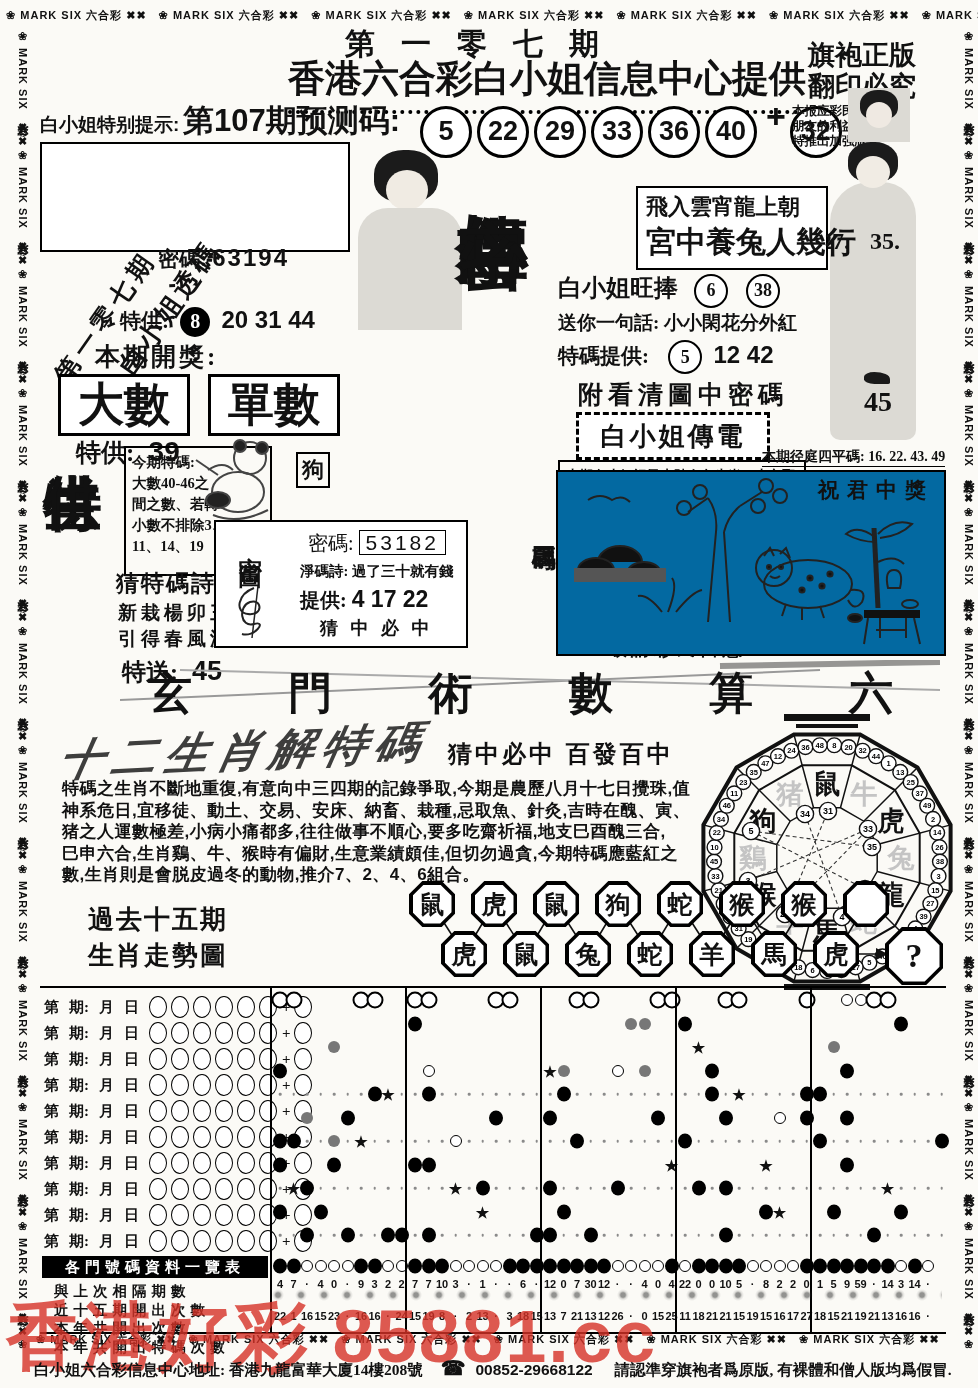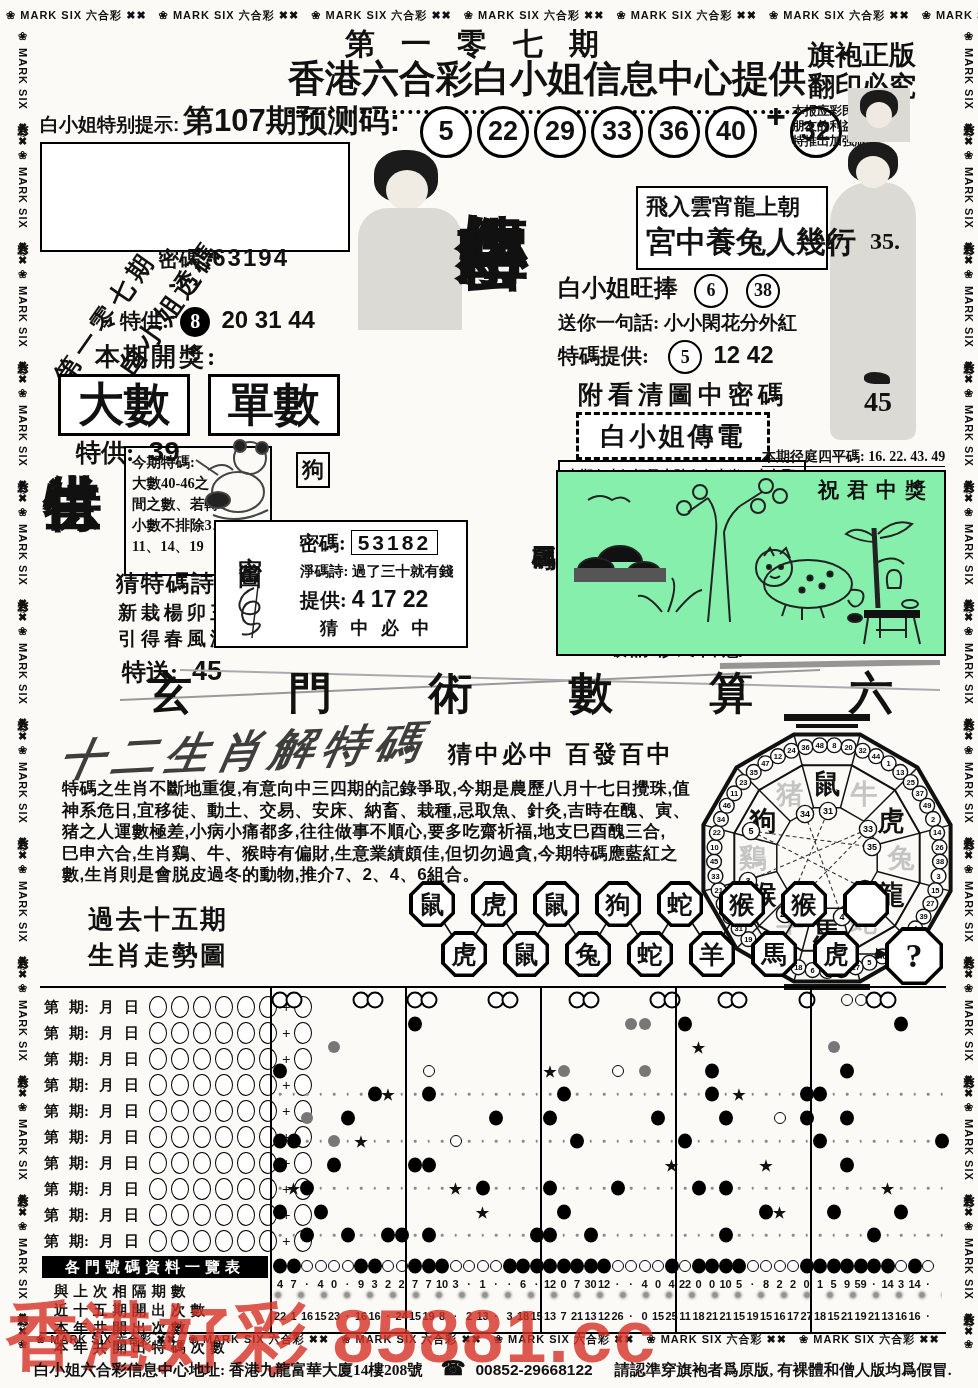--- a/index.html
+++ b/index.html
@@ -189,21 +189,21 @@
     <span>特送:</span>
     <span style="font-family:'Liberation Sans',sans-serif;font-size:27px;margin-left:8px;">45</span>
   </div>
 
   <div class="abs" style="left:214px;top:520px;width:250px;height:124px;border:2.5px solid #000;background:#fff;">
     <div class="vtext serif abs" style="left:18px;top:16px;font-size:24px;font-weight:900;letter-spacing:10px;">密圖</div>
     <svg class="abs" style="left:8px;top:62px;" width="60" height="58" viewBox="0 0 60 58">
       <path d="M30 4 C14 10 10 28 24 30 C40 32 38 14 26 18 C14 22 16 44 30 40 C44 36 30 54 18 50" fill="none" stroke="#222" stroke-width="2"></path>
       <line x1="34" y1="2" x2="28" y2="54" stroke="#222" stroke-width="1.5"></line>
     </svg>
-    <div class="abs serif" style="left:83px;top:8px;font-size:20px;font-weight:700;">
+    <div class="abs serif" style="left:92px;top:8px;font-size:20px;font-weight:400;">
       <span>密碼:</span>
       <span style="font-family:'Liberation Sans',sans-serif;border:1.5px solid #000;padding:0 6px;font-size:21px;letter-spacing:3px;">53182</span>
     </div>
     <div class="abs serif" style="left:84px;top:40px;font-size:14.5px;font-weight:800;">
       <span>淨碼詩:</span>
       <span>過了三十就有錢</span>
     </div>
     <div class="abs serif" style="left:84px;top:64px;font-size:20px;font-weight:900;">
       <span>提供:</span>
       <span style="font-family:'Liberation Sans',sans-serif;font-size:23px;">4   17   22</span>
@@ -241,21 +241,21 @@
         <div>土、向細門望去、拆1、9、13、14、38、48</div>
         <div>號</div>
       </div>
     <div style="text-align:center;font-size:19px;letter-spacing:4px;margin-top:2px;">敬請彩民留意!</div>
   </div>
   <div class="abs serif" style="left:762px;top:448px;font-size:14px;font-weight:800;border-bottom:1.5px solid #000;">
     <span>本期径庭四平碼:</span>
     <span>16. 22. 43. 49</span>
   </div>
 
-  <div class="abs" style="left:556px;top:470px;width:386px;height:182px;border:2.5px solid #000;background:#86efac;top:470px;left:556px;">
+  <div class="abs" style="left:556px;top:470px;width:386px;height:182px;border:2.5px solid #000;background:#0369a1;top:470px;left:556px;">
     <div class="abs serif" style="right:10px;top:4px;position:absolute;font-size:21px;font-weight:900;letter-spacing:8px;">祝君中獎</div>
     <svg width="382" height="176" viewBox="0 0 382 176">
       <g fill="none" stroke="#222" stroke-width="2">
         <path d="M30 28 q12 -8 24 0 q10 -6 18 2"></path>
         <path d="M40 90 a22 16 0 0 1 44 0" fill="#111"></path>
         <path d="M20 98 a18 12 0 0 1 36 0" fill="#111"></path>
         <path d="M70 100 a16 10 0 0 1 32 0" fill="#111"></path>
         <rect x="16" y="96" width="92" height="14" fill="#555" stroke="none"></rect>
         <path d="M150 150 L158 60 Q160 40 150 26 M166 60 Q170 44 182 34 M158 60 L150 150 M166 60 L172 150"></path>
         <path d="M150 26 L130 40 M182 34 L204 20"></path>

